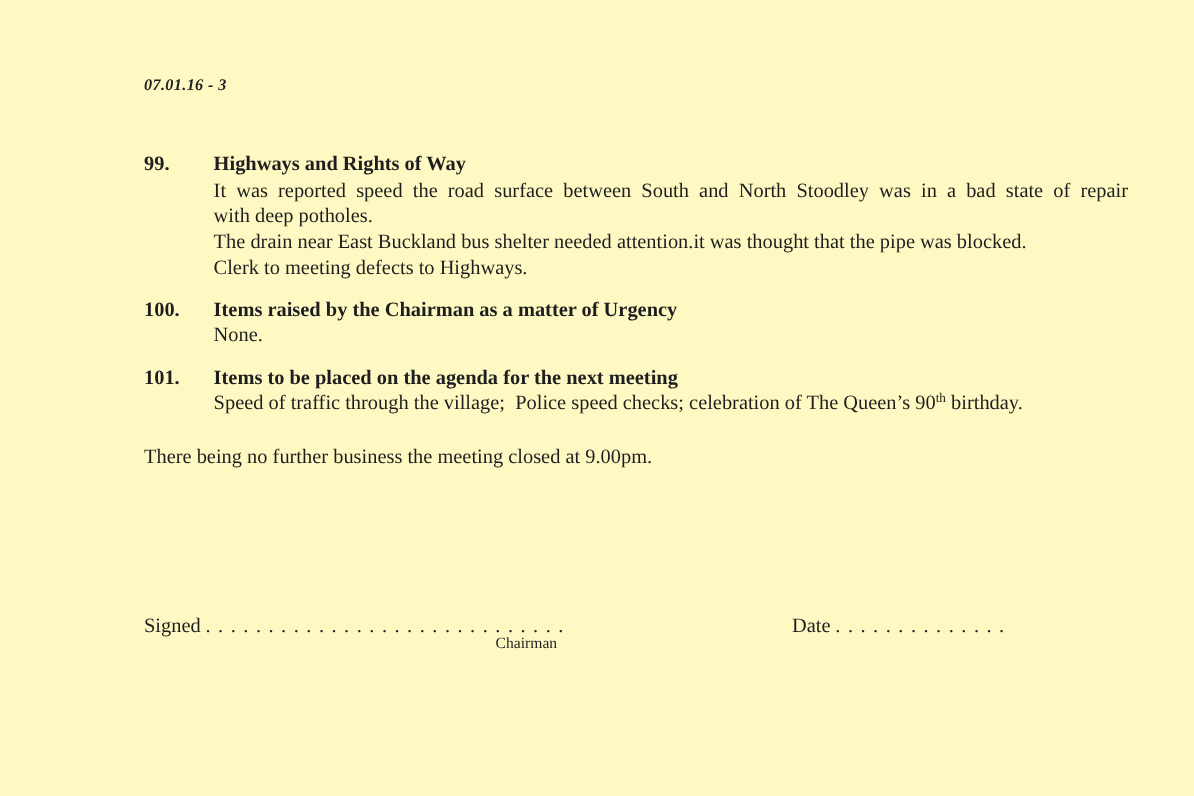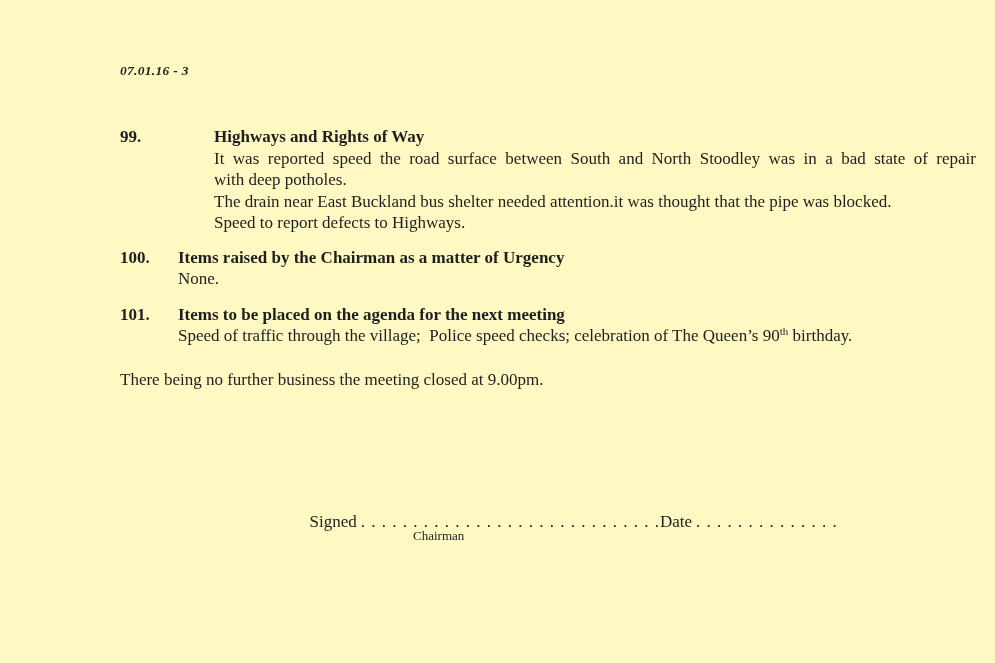--- a/index.html
+++ b/index.html
@@ -30,21 +30,21 @@
   .content-area {
     position: absolute;
     left: 120px;
     top: 126px;
     width: 830px;
   }
   .section {
     display: flex;
     align-items: flex-start;
   }
-  .sec-gap-a { margin-bottom: 13px; gap: 36px; }
+  .sec-gap-a { margin-bottom: 13px; }
   .sec-gap-b { margin-bottom: 14px; }
   .section-num {
     width: 58px;
     flex-shrink: 0;
     font-weight: bold;
   }
   .section-body {
     width: 762px;
     flex-shrink: 0;
   }
@@ -72,21 +72,20 @@
   .closing {
     margin-top: 20px;
     white-space: pre;
   }
   .signature-row {
     position: absolute;
     left: 120px;
     top: 511px;
     width: 830px;
     display: flex;
-    text-align: right;
   }
   .sig-left {
     position: relative;
     width: 540px;
     flex-shrink: 0;
   }
   .dots {
     letter-spacing: 1px;
     margin-left: 4px;
   }
@@ -110,21 +109,21 @@
 
   <div class="content-area">
 
     <div class="section sec-gap-a">
       <div class="section-num">99.</div>
       <div class="section-body">
         <div class="section-title">Highways and Rights of Way</div>
         <div class="doc-line line-justify-full">It was reported speed the road surface between South and North Stoodley was in a bad state of repair</div>
         <div class="doc-line">with deep potholes.</div>
         <div class="doc-line">The drain near East Buckland bus shelter needed attention.it was thought that the pipe was blocked.</div>
-        <div class="doc-line">Speed to report defects to Highways.</div>
+        <div class="doc-line">Clerk to meeting defects to Highways.</div>
       </div>
     </div>
 
     <div class="section sec-gap-b">
       <div class="section-num">100.</div>
       <div class="section-body">
         <div class="section-title">Items raised by the Chairman as a matter of Urgency</div>
         <div class="doc-line">None.</div>
       </div>
     </div>

